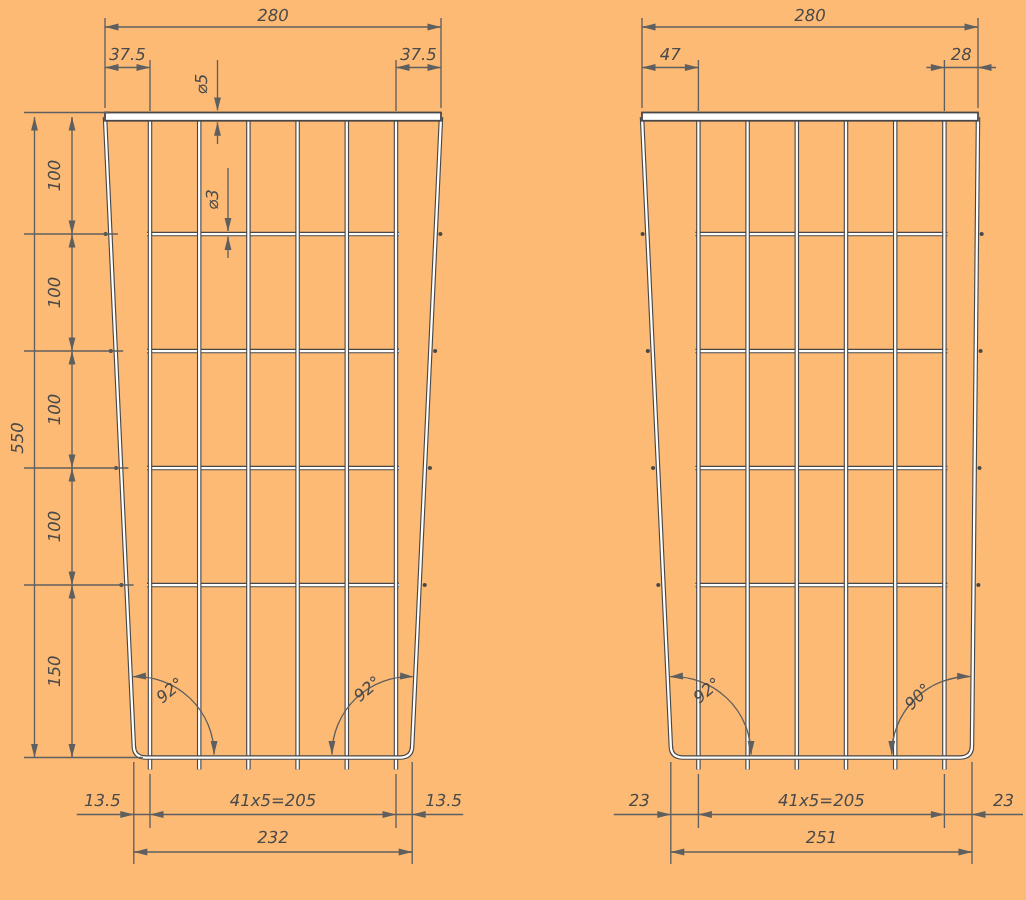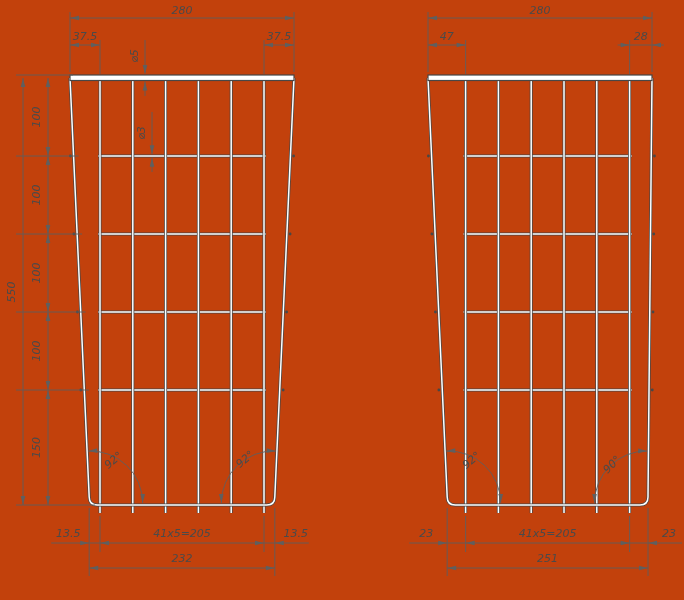--- a/index.html
+++ b/index.html
@@ -1,16 +1,16 @@
 <!DOCTYPE html>
 <html><head>
 <meta charset="utf-8">
 <style>
   html,body{margin:0;padding:0;background:#ffffff;}
-  #stage{position:relative;width:684px;height:600px;background:#c2410c;overflow:hidden;
+  #stage{position:relative;width:684px;height:600px;background:#fdba74;overflow:hidden;
          font-family:"DejaVu Sans",sans-serif;}
   svg text{font-family:"DejaVu Sans",sans-serif;font-style:italic;fill:#4a4a4a;}
 </style>
 </head>
 <body>
 
 <div id="stage">
   <svg id="dwg" width="684" height="600" viewBox="0 0 684 600">
       <g></g>
       <path d="M 98 156 L 266 156" fill="none" stroke="#474747" stroke-width="3"></path>

